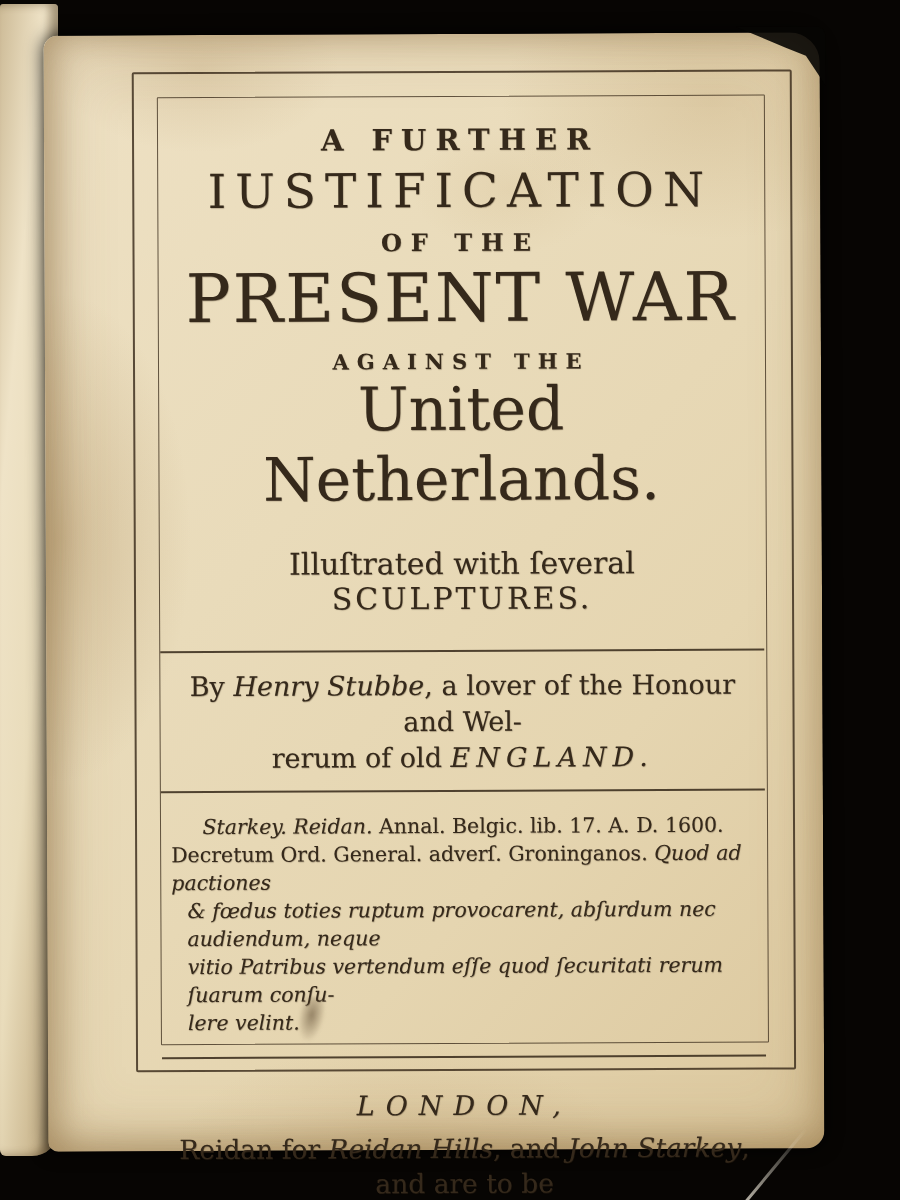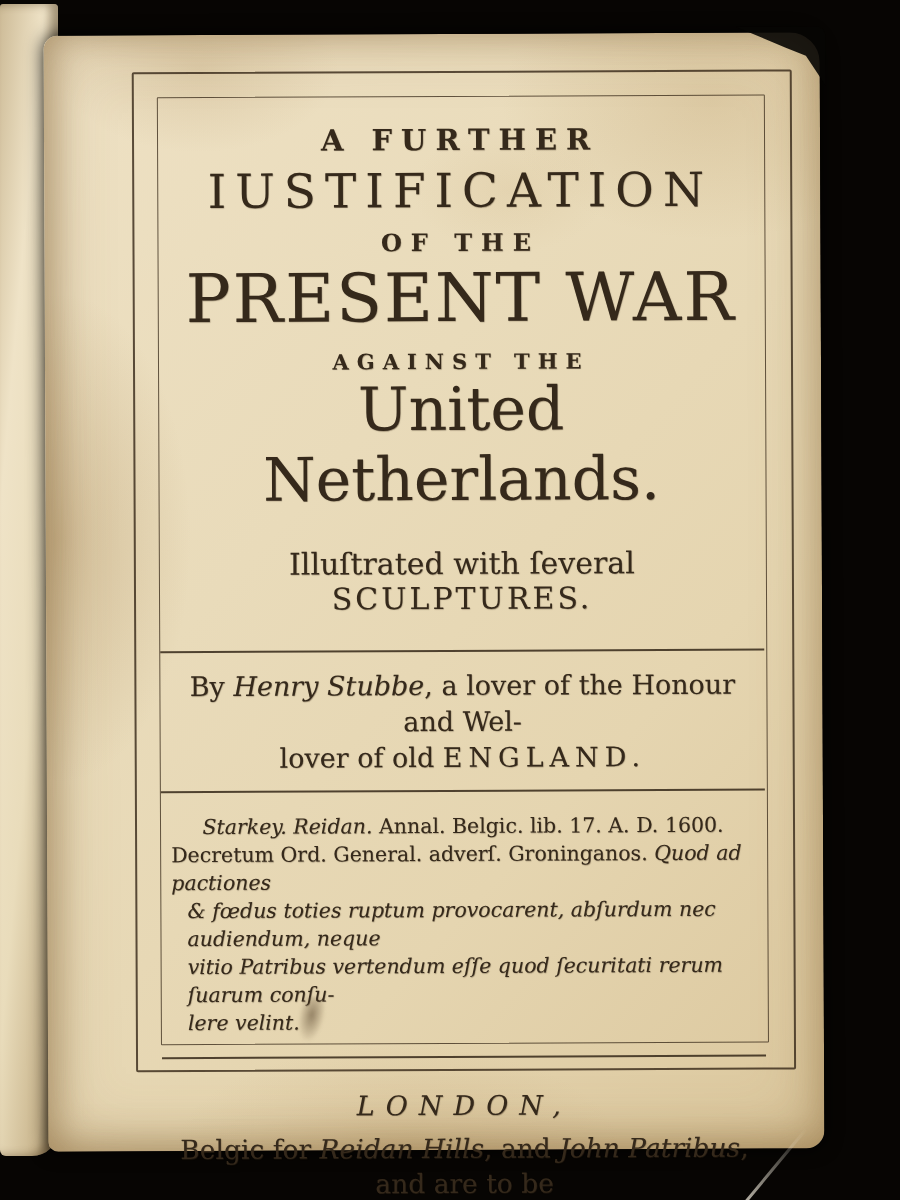--- a/index.html
+++ b/index.html
@@ -53,21 +53,21 @@
   .t-ofthe   {margin-top:10px;font-size:24px;letter-spacing:9px;font-weight:600;}
   .t-war     {margin-top:2px; font-size:67px;letter-spacing:2px;}
   .t-against {margin-top:12px;font-size:21px;letter-spacing:8px;font-weight:600;}
   .t-united  {margin-top:0px; font-size:60px;}
   .t-sub     {margin-top:32px;font-size:30px;}
   .t-sub .caps{letter-spacing:3px;}
   .rule{height:2px;background:rgba(52,39,24,.85);margin:0;}
   .r1{margin-top:34px;} .r2{margin-top:14px;} .r3{margin-top:20px;}
   .byline{margin-top:16px;font-size:27px;line-height:36px;}
   .it{font-style:italic;}
-  .eng{letter-spacing:6px;}
+  .eng{font-style:italic;letter-spacing:6px;}
   .citation{margin-top:20px;font-size:20.5px;line-height:28px;text-align:left;padding:0 10px;}
   .citation .c1{text-align:center;}
   .citation .ind{padding-left:16px;}
   .london{margin-top:32px;font-size:27px;font-style:italic;letter-spacing:11px;}
   .imprint{margin-top:10px;font-size:26.5px;line-height:35px;}
   
   .crease-br{
     position:absolute;right:18px;bottom:18px;width:250px;height:3px;
     transform:rotate(-50deg);transform-origin:100% 50%;
     background:linear-gradient(90deg,transparent,rgba(118,88,48,.45) 35%,rgba(250,244,228,.75) 60%,transparent);
@@ -101,39 +101,39 @@
     <div class="t-ofthe">OF THE</div>
     <div class="t-war">PRESENT WAR</div>
     <div class="t-against">AGAINST THE</div>
     <div class="t-united">United Netherlands.</div>
     <div class="t-sub"><span>Illuſtrated with ſeveral </span><span class="caps">SCULPTURES.</span></div>
 
     <div class="rule r1"></div>
 
     <div class="byline">
       <div><span>By </span><span class="it">Henry Stubbe</span><span>, a lover of the Honour and Wel-</span></div>
-      <div><span>lover of old </span><span class="eng">ENGLAND.</span></div>
+      <div><span>rerum of old </span><span class="eng">ENGLAND.</span></div>
     </div>
 
     <div class="rule r2"></div>
 
     <div class="citation">
       <div class="c1"><span class="it">Starkey. Reidan.</span><span> Annal. Belgic. lib. 17. A. D. 1600.</span></div>
       <div><span>Decretum Ord. General. adverſ. Groninganos. </span><span class="it">Quod ad pactiones</span></div>
       <div class="it ind">&amp; fœdus toties ruptum provocarent, abſurdum nec audiendum, neque</div>
       <div class="it ind">vitio Patribus vertendum eſſe quod ſecuritati rerum ſuarum conſu-</div>
       <div class="it ind">lere velint.</div>
     </div>
 
     <div class="rule r3"></div>
 
     <div class="london">LONDON,</div>
 
     <div class="imprint">
-      <div><span>Belgic for </span><span class="it">Reidan Hills</span><span>, and </span><span class="it">John Patribus</span><span>, and are to be</span></div>
+      <div><span>Reidan for </span><span class="it">Reidan Hills</span><span>, and </span><span class="it">John Starkey</span><span>, and are to be</span></div>
       <div></div>
 
     </div>
   </div>
 
   <div class="smudge"></div>
   <div class="crease-br"></div>
 </div>
 
 </body></html>

